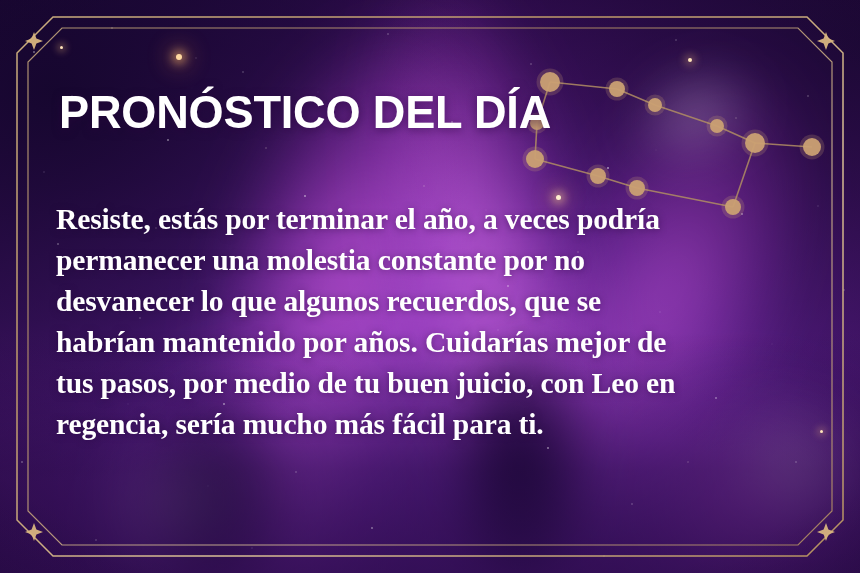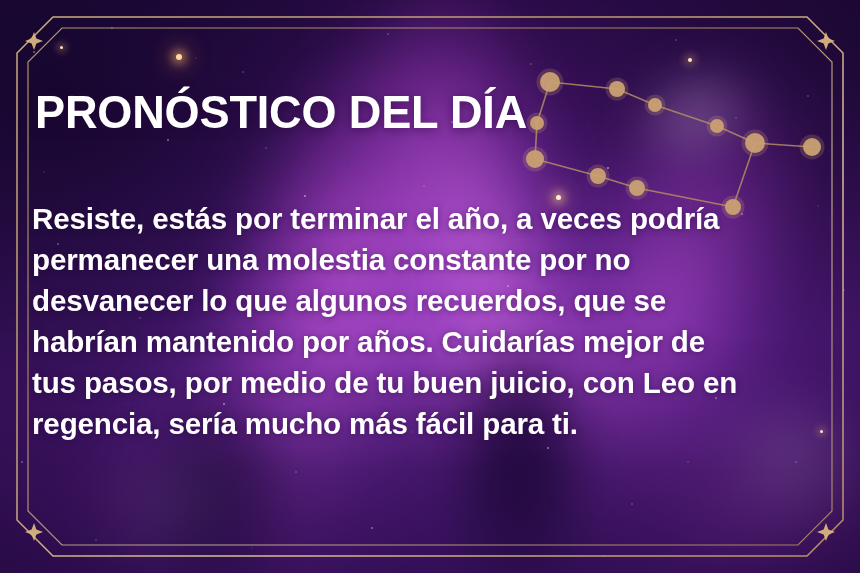--- a/index.html
+++ b/index.html
@@ -192,40 +192,41 @@
 
   
   .constellation { position:absolute; left:0; top:0; width:860px; height:573px; pointer-events:none; }
 
   
   .frame { position:absolute; left:0; top:0; width:860px; height:573px; pointer-events:none; }
 
   
   .content {
     position:absolute;
-    left:32px; top:0;
+    left:56px; top:0;
     width:760px; height:484px;
   }
   .title {
     position:absolute;
     left:3px; top:88px;
     font-size:47px;
     font-weight:700;
     letter-spacing:-0.2px;
     color:#ffffff;
     line-height:1;
     transform:scaleX(0.96);
     transform-origin:left center;
     text-shadow:0 2px 10px rgba(40,6,60,0.55);
     white-space:nowrap;
   }
   .body-text {
     position:absolute;
     left:0; top:198px;
     width:740px;
+    font-family:Liberation Serif, serif;
   }
   .body-line {
     font-size:30px;
     font-weight:600;
     color:#ffffff;
     line-height:41px;
     letter-spacing:-0.15px;
     white-space:nowrap;
     text-shadow:0 1px 7px rgba(40,6,60,0.50);
     transform:scaleX(0.985);

